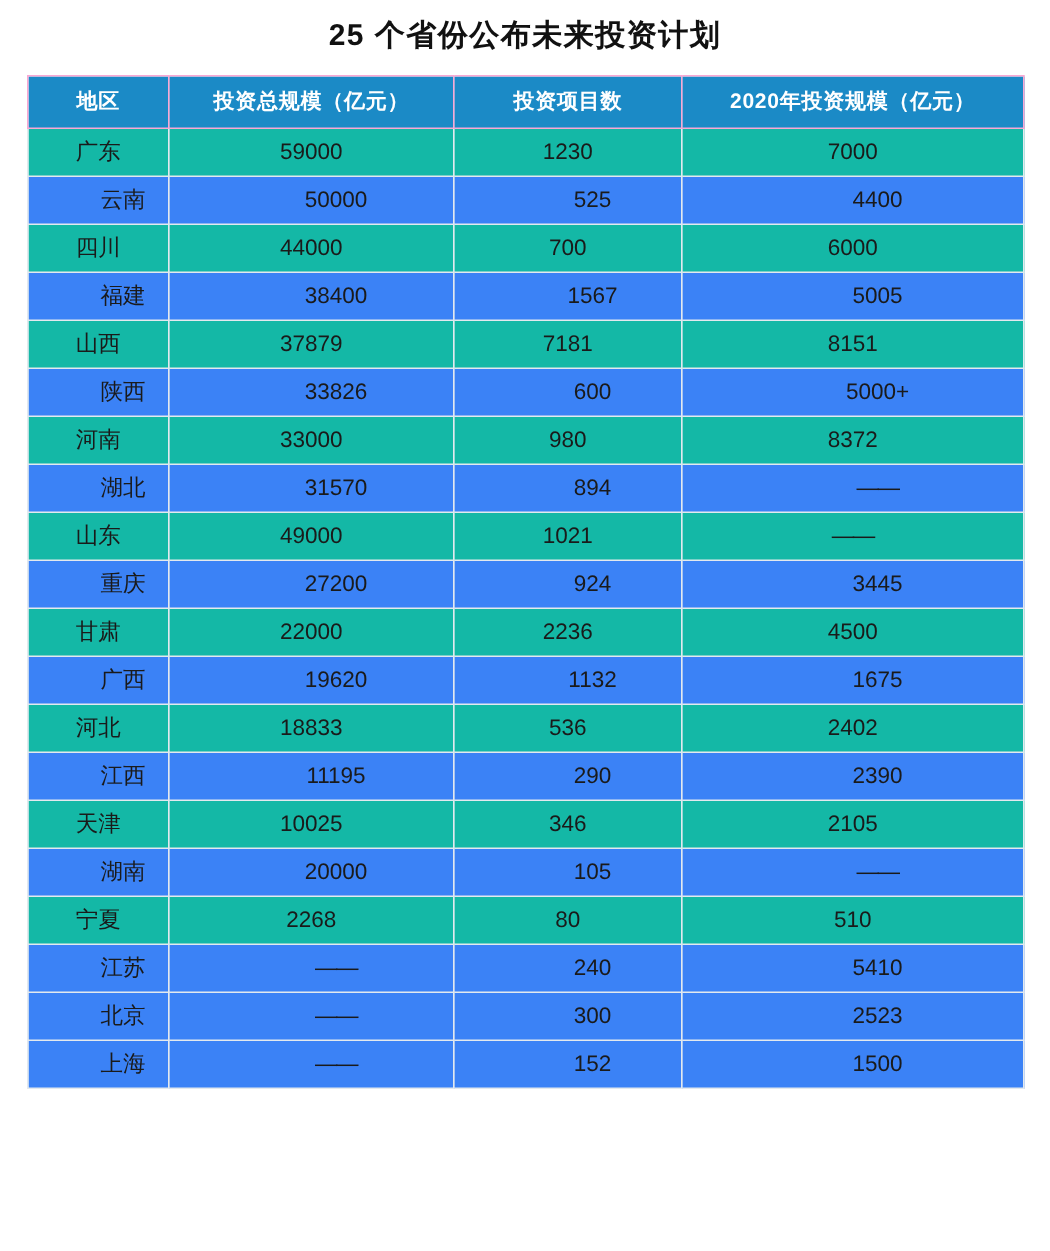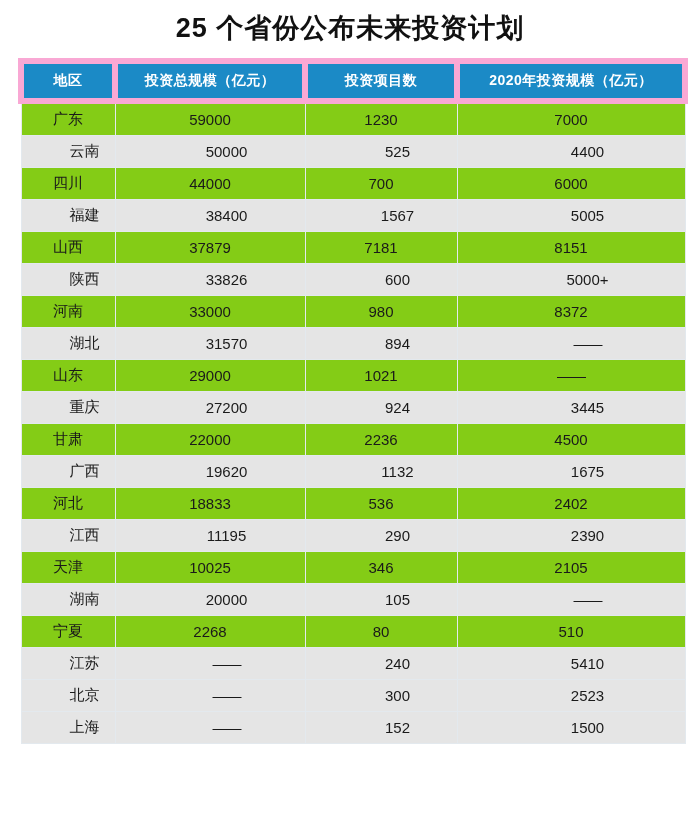--- a/index.html
+++ b/index.html
@@ -15,21 +15,21 @@
   }
   .page {
     width: 700px;
     height: 834px;
     box-sizing: border-box;
     padding: 0 18px;
     position: relative;
   }
   .title {
     text-align: center;
-    font-size: 27px;
+    font-size: 20px;
     font-weight: bold;
     letter-spacing: 1px;
     color: #111111;
     padding: 12px 0 14px 0;
     line-height: 1.2;
   }
   table.data-table {
     width: 664px;
     border-collapse: collapse;
     table-layout: fixed;
@@ -38,35 +38,35 @@
   table.data-table col.c1 { width: 190px; }
   table.data-table col.c2 { width: 152px; }
   table.data-table col.c3 { width: 228px; }
 
   thead th {
     background: #1b8ac6;
     color: #ffffff;
     font-size: 14px;
     font-weight: bold;
     height: 32px;
-    border: 6px solid #f9a8d4;
+    border: 1px solid #f9a8d4;
     letter-spacing: 0.5px;
   }
   tbody td {
     height: 29px;
     font-size: 15px;
     text-align: center;
     border: 1px solid #e3e9ee;
     color: #1a1a1a;
   }
   tbody tr.odd td {
-    background: #84cc16;
+    background: #14b8a6;
   }
   tbody tr.even td {
-    background: #e5e5e5;
+    background: #3b82f6;
     padding-left: 34px;
   }
   tbody td.region {
     font-weight: normal;
   }
   .dash {
     letter-spacing: -1px;
   }
 </style>
 </head>
@@ -135,21 +135,21 @@
           <td>8372</td>
         </tr>
         <tr class="even">
           <td class="region">湖北</td>
           <td>31570</td>
           <td>894</td>
           <td class="dash">——</td>
         </tr>
         <tr class="odd">
           <td class="region">山东</td>
-          <td>29000</td>
+          <td>49000</td>
           <td>1021</td>
           <td class="dash">——</td>
         </tr>
         <tr class="even">
           <td class="region">重庆</td>
           <td>27200</td>
           <td>924</td>
           <td>3445</td>
         </tr>
         <tr class="odd">

